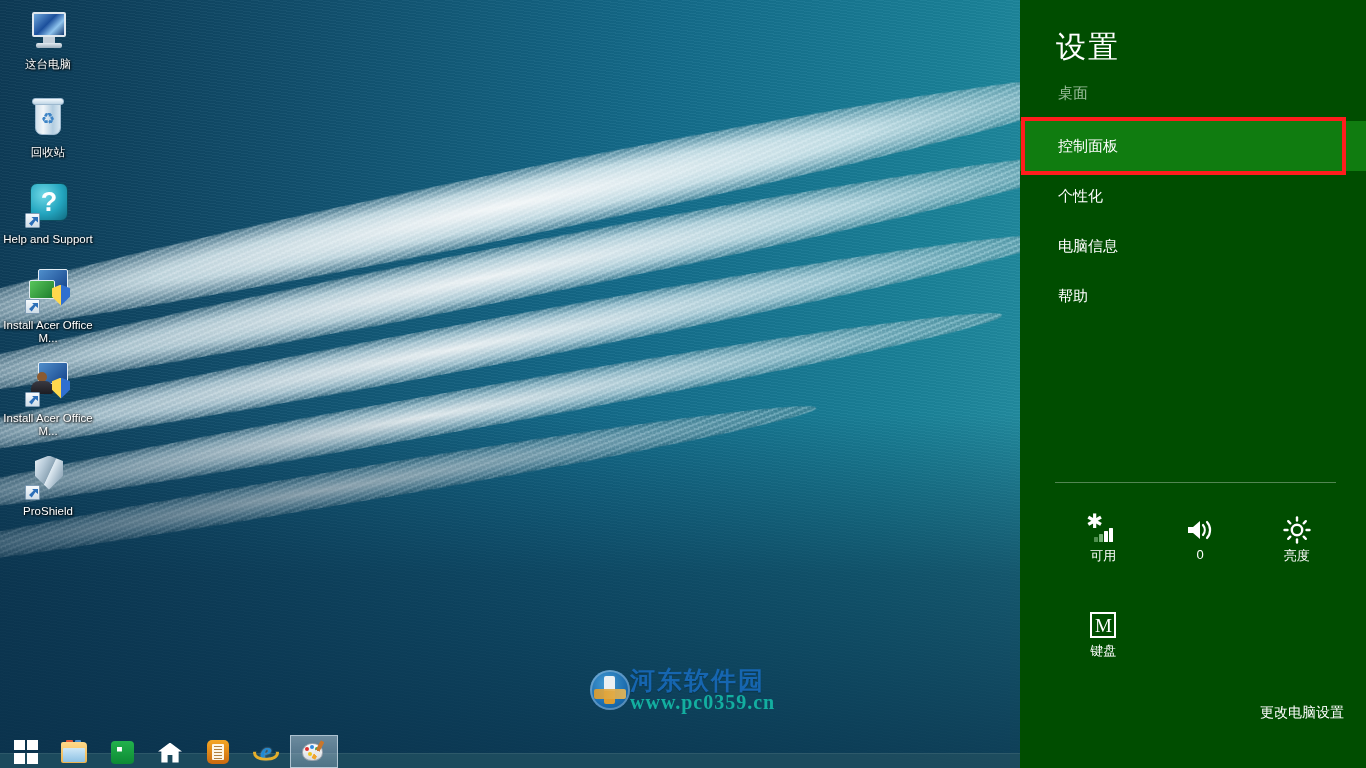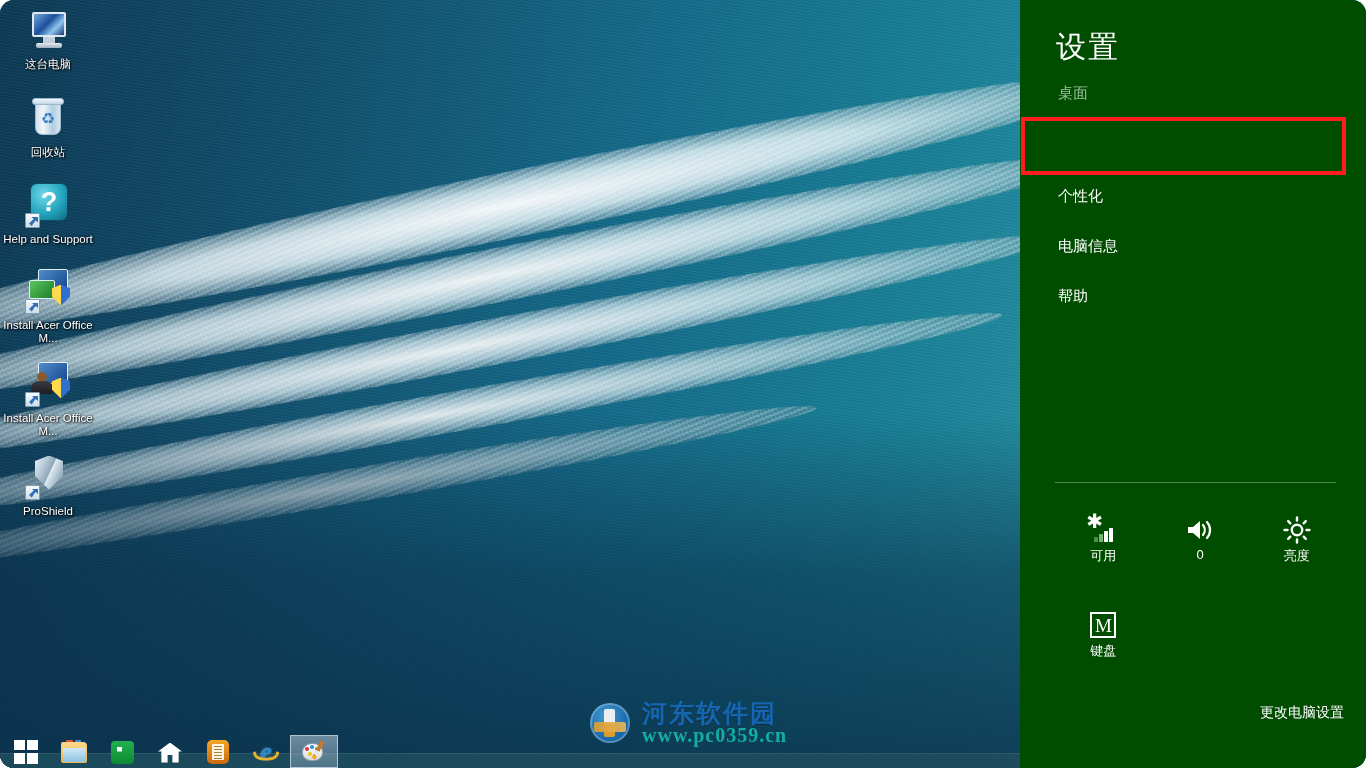--- a/index.html
+++ b/index.html
@@ -6,21 +6,20 @@
   html, body {
     width: 1366px; height: 768px;
     overflow: hidden;
     font-family: "Liberation Sans", "DejaVu Sans", sans-serif;
   }
   #screen {
     position: relative;
     width: 1366px; height: 768px;
     overflow: hidden;
     background: #0b3a4f;
-    border-radius: 14px;
   }
 
   
   #wallpaper {
     position: absolute; inset: 0;
     background:
       linear-gradient(100deg,
         #0d3a55 0%,
         #11506e 22%,
         #146b8a 45%,
@@ -199,22 +198,22 @@
   }
   .lnk::after {
     content:"";
     position:absolute; left:3px; top:3px; width:9px; height:9px;
     background:#2c6fb8;
     clip-path: polygon(100% 0, 100% 62%, 72% 40%, 30% 100%, 0 72%, 52% 22%, 28% 0);
   }
 
   
   #watermark {
-    position: absolute; left: 590px; top: 700px;
-    display: flex; align-items: center; gap: 12px;
+    position: absolute; left: 590px; top: 667px;
+    display: flex; align-items: center; gap: 0;
     opacity: .92;
   }
   #watermark .logo {
     width: 40px; height: 40px; border-radius: 50%;
     background: radial-gradient(circle at 40% 35%, #4aa3dd, #1b6fb5 60%, #11548c 100%);
     position: relative;
     box-shadow: inset 0 0 0 2px rgba(255,255,255,.3);
   }
   #watermark .logo::before {
     content:"";
@@ -611,20 +610,23 @@
       </div>
     </div>
 
   </div>
 
   <div id="charm">
 
     <div id="charm-title">设置</div>
     <div id="charm-sub">桌面</div>
 
+    <div id="charm-item-0" class="charm-item sel">
+      <span>控制面板</span>
+    </div>
     <div id="charm-item-1" class="charm-item">
       <span>个性化</span>
     </div>
     <div id="charm-item-2" class="charm-item">
       <span>电脑信息</span>
     </div>
     <div id="charm-item-3" class="charm-item">
       <span>帮助</span>
     </div>
 

